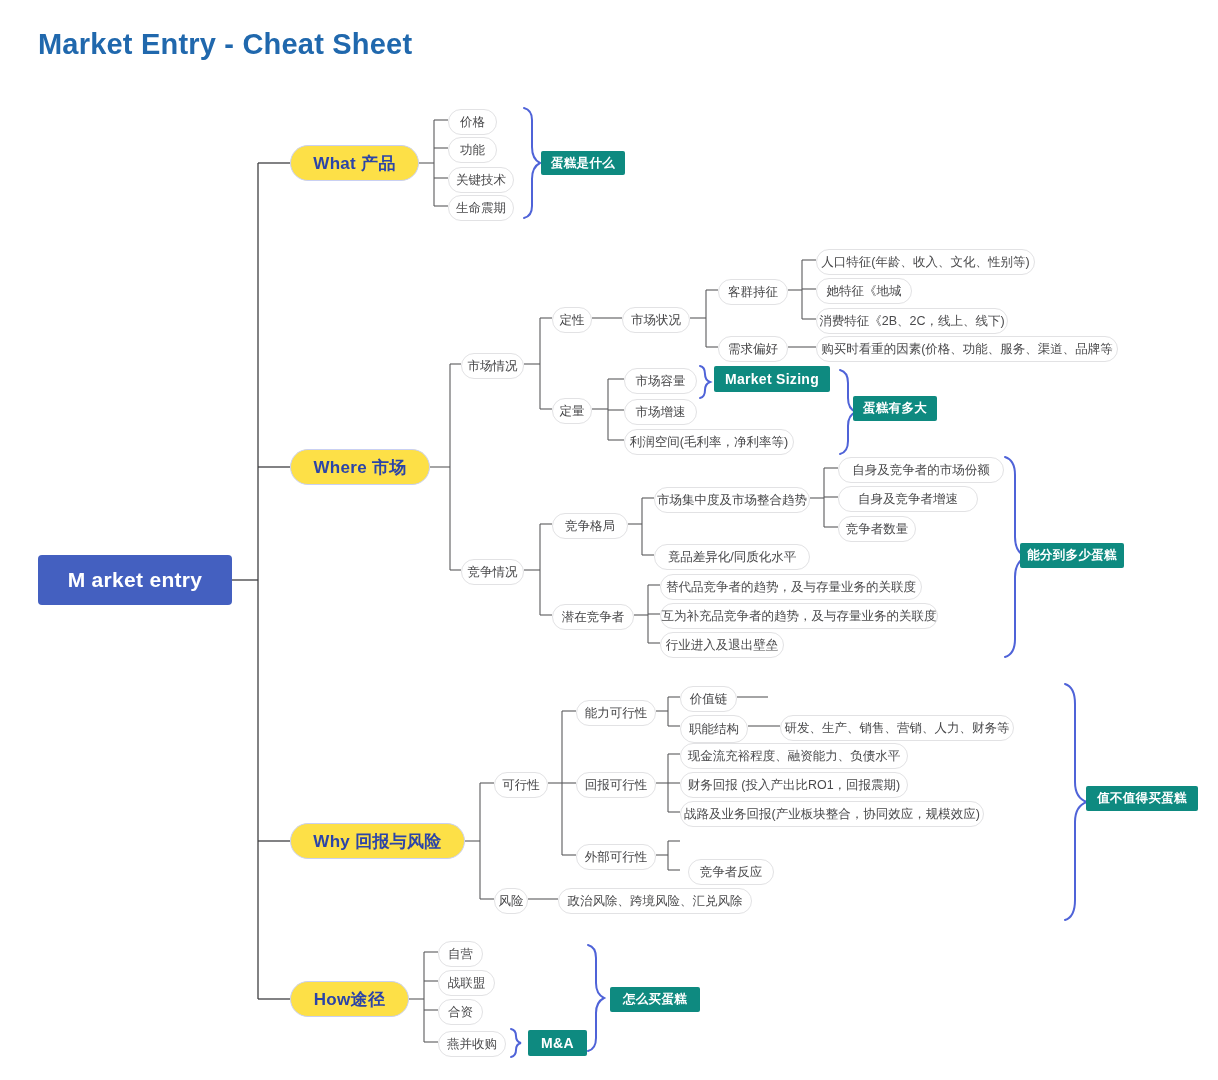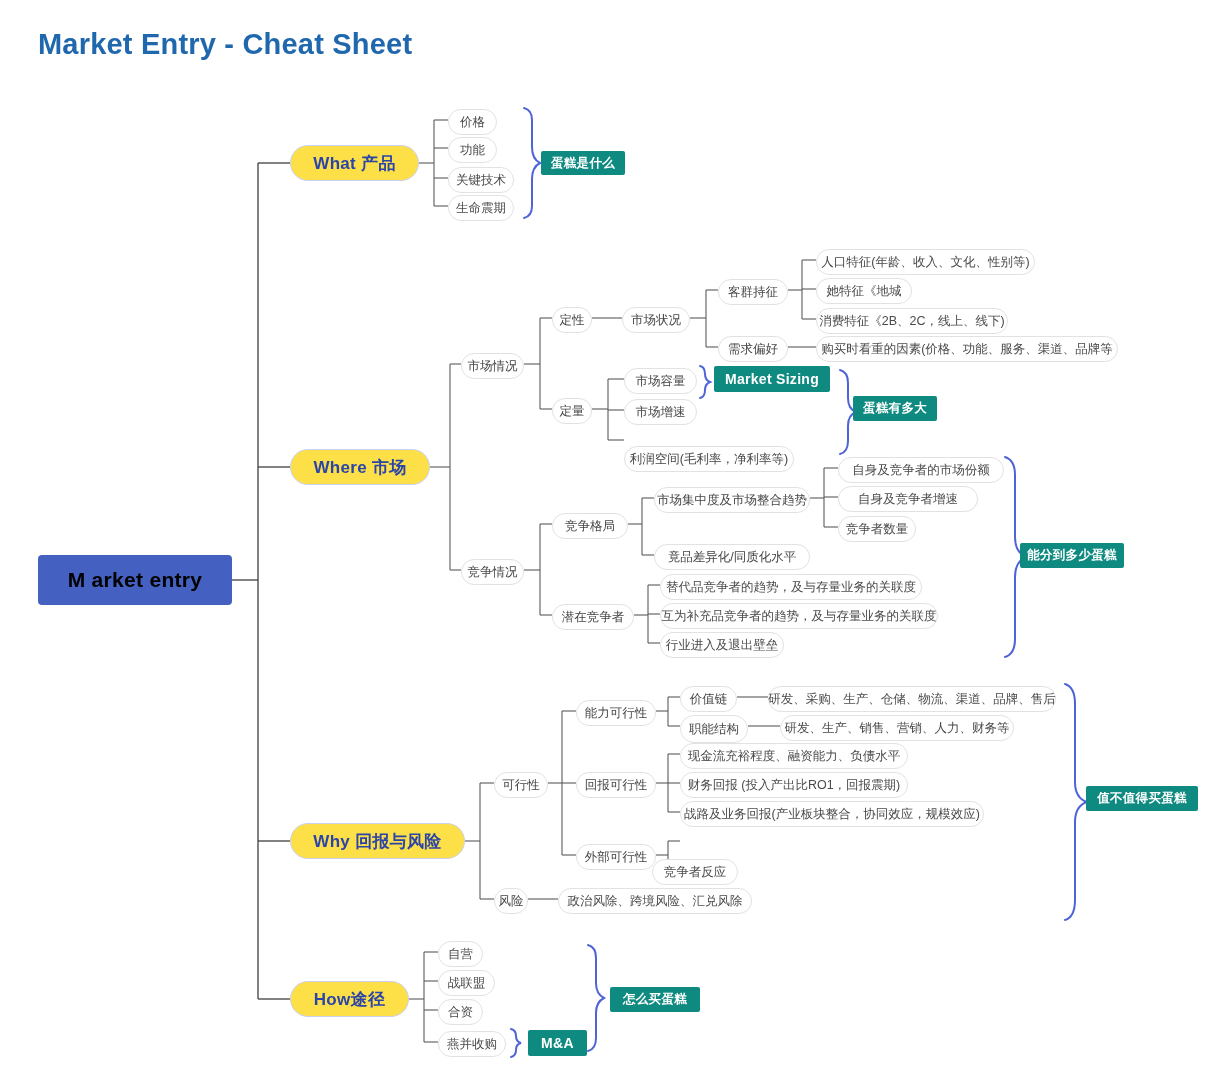--- a/index.html
+++ b/index.html
@@ -17,21 +17,21 @@
     font-size:29px;font-weight:bold;color:#2068ad;
     letter-spacing:.2px;white-space:nowrap;
   }
 
   
   .node{position:absolute;display:flex;align-items:center;justify-content:center;
         box-sizing:border-box;white-space:nowrap;}
 
   
   .root{
-    background:#4460c0;color:#000000;border-radius:4px;
+    background:#4460c0;color:#ffffff;border-radius:4px;
     font-size:21px;font-weight:bold;letter-spacing:.3px;
   }
 
   
   .branch{
     background:#fde047;border:1.4px solid #c9d0f2;border-radius:40px;
     color:#2b44a8;font-size:17px;font-weight:bold;letter-spacing:.3px;
   }
 
   
@@ -212,21 +212,21 @@
   <div class="node leaf mid" style="left:718px;top:336px;width:70px;height:22px;">需求偏好</div>
 
   <div class="node leaf" style="left:816px;top:249px;width:219px;height:22px;">人口特征(年龄、收入、文化、性别等)</div>
   <div class="node leaf" style="left:816px;top:278px;width:96px;height:22px;">她特征《地城</div>
   <div class="node leaf" style="left:816px;top:308px;width:192px;height:22px;">消费特征《2B、2C，线上、线下)</div>
 
   <div class="node leaf" style="left:816px;top:336px;width:302px;height:22px;">购买时看重的因素(价格、功能、服务、渠道、品牌等</div>
 
   <div class="node leaf mid" style="left:624px;top:368px;width:73px;height:22px;">市场容量</div>
   <div class="node leaf mid" style="left:624px;top:399px;width:73px;height:22px;">市场增速</div>
-  <div class="node leaf mid" style="left:624px;top:429px;width:170px;height:14px;margin-top:17px;">利润空间(毛利率，净利率等)</div>
+  <div class="node leaf mid" style="left:624px;top:429px;width:170px;height:14px;">利润空间(毛利率，净利率等)</div>
 
   <div class="node tag big" style="left:714px;top:366px;width:116px;height:26px;">Market Sizing</div>
   <div class="node tag" style="left:853px;top:396px;width:84px;height:25px;">蛋糕有多大</div>
 
   <div class="node leaf mid" style="left:461px;top:559px;width:63px;height:22px;">竞争情况</div>
 
   <div class="node leaf mid" style="left:552px;top:513px;width:76px;height:22px;">竞争格局</div>
   <div class="node leaf mid" style="left:552px;top:604px;width:82px;height:22px;">潜在竞争者</div>
 
   <div class="node leaf mid" style="left:654px;top:487px;width:156px;height:22px;">市场集中度及市场整合趋势</div>
@@ -243,29 +243,28 @@
   <div class="node tag" style="left:1020px;top:543px;width:104px;height:25px;">能分到多少蛋糕</div>
 
   <div class="node leaf mid" style="left:494px;top:772px;width:54px;height:22px;">可行性</div>
   <div class="node leaf mid" style="left:494px;top:888px;width:34px;height:22px;">风险</div>
 
   <div class="node leaf mid" style="left:576px;top:700px;width:80px;height:22px;">能力可行性</div>
   <div class="node leaf mid" style="left:576px;top:772px;width:80px;height:22px;">回报可行性</div>
   <div class="node leaf mid" style="left:576px;top:844px;width:80px;height:22px;">外部可行性</div>
 
   <div class="node leaf mid" style="left:680px;top:686px;width:57px;height:22px;">价值链</div>
-  <div class="node leaf" style="left:768px;top:686px;width:288px;height:22px;">研发、采购、生产、仓储、物流、渠道、品牌、售后</div>
   <div class="node leaf mid" style="left:680px;top:715px;width:68px;height:28px;">职能结构</div>
   <div class="node leaf" style="left:780px;top:715px;width:234px;height:22px;">研发、生产、销售、营销、人力、财务等</div>
 
   <div class="node leaf" style="left:680px;top:743px;width:228px;height:22px;">现金流充裕程度、融资能力、负债水平</div>
   <div class="node leaf" style="left:680px;top:772px;width:228px;height:22px;">财务回报 (投入产出比RO1，回报震期)</div>
   <div class="node leaf" style="left:680px;top:801px;width:304px;height:22px;">战路及业务回报(产业板块整合，协同效应，规模效应)</div>
 
-  <div class="node leaf" style="left:652px;top:859px;width:86px;height:22px;">竞争者反应</div>
+  <div class="node leaf" style="left:688px;top:859px;width:86px;height:22px;">竞争者反应</div>
 
   <div class="node leaf" style="left:558px;top:888px;width:194px;height:22px;">政治风除、跨境风险、汇兑风除</div>
 
   <div class="node tag" style="left:1086px;top:786px;width:112px;height:25px;">值不值得买蛋糕</div>
 
   <div class="node leaf" style="left:438px;top:941px;width:45px;height:22px;">自营</div>
   <div class="node leaf" style="left:438px;top:970px;width:57px;height:22px;">战联盟</div>
   <div class="node leaf" style="left:438px;top:999px;width:45px;height:22px;">合资</div>
   <div class="node leaf" style="left:438px;top:1031px;width:68px;height:22px;">燕并收购</div>
 

